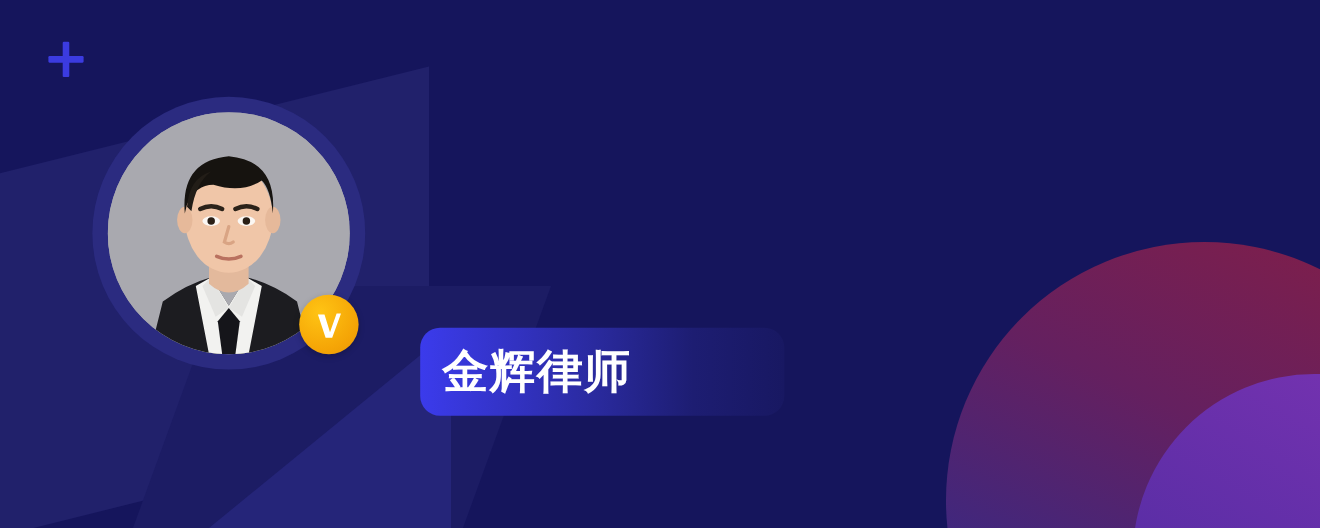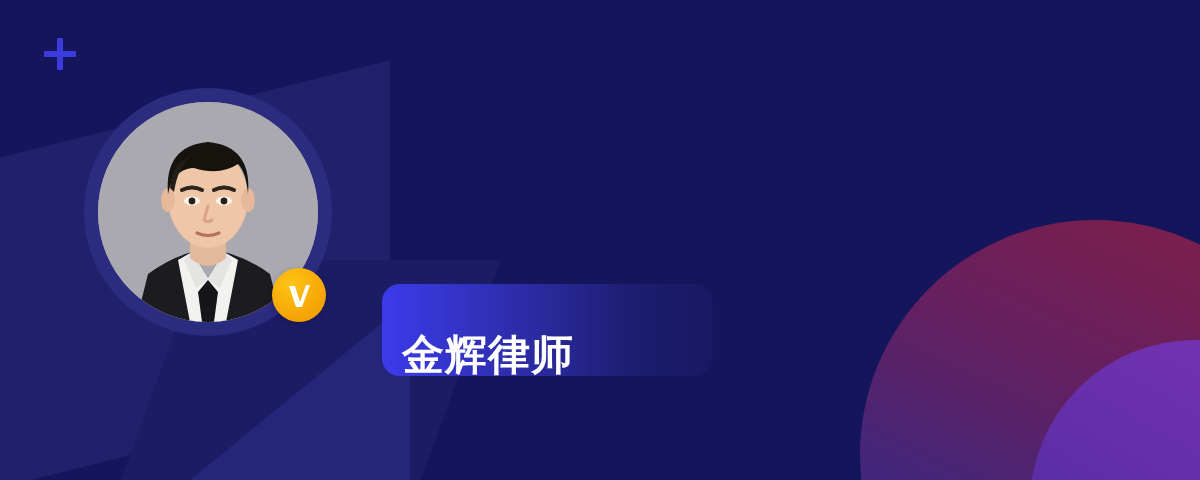--- a/index.html
+++ b/index.html
@@ -158,27 +158,27 @@
     line-height: 1.45;
     letter-spacing: 1px;
     white-space: pre-wrap;
     text-shadow: 0 1px 2px rgba(0,0,0,0.18);
   }
 
   
   .name-badge {
     position: absolute;
     left: 382px;
-    top: 284px;
+    top: 298px;
     width: 331px;
-    height: 92px;
+    height: 80px;
     border-radius: 18px;
     background: linear-gradient(90deg, #3b3bec 0%, #3535cf 18%, #2a2a9e 48%, #1d1d72 75%, #181862 100%);
     display: flex;
-    align-items: flex-end;
+    align-items: center;
   }
 
   .name-badge-label {
     color: #ffffff;
     font-size: 42px;
     font-weight: bold;
     letter-spacing: 1px;
     padding-left: 20px;
     line-height: 1;
     white-space: nowrap;

